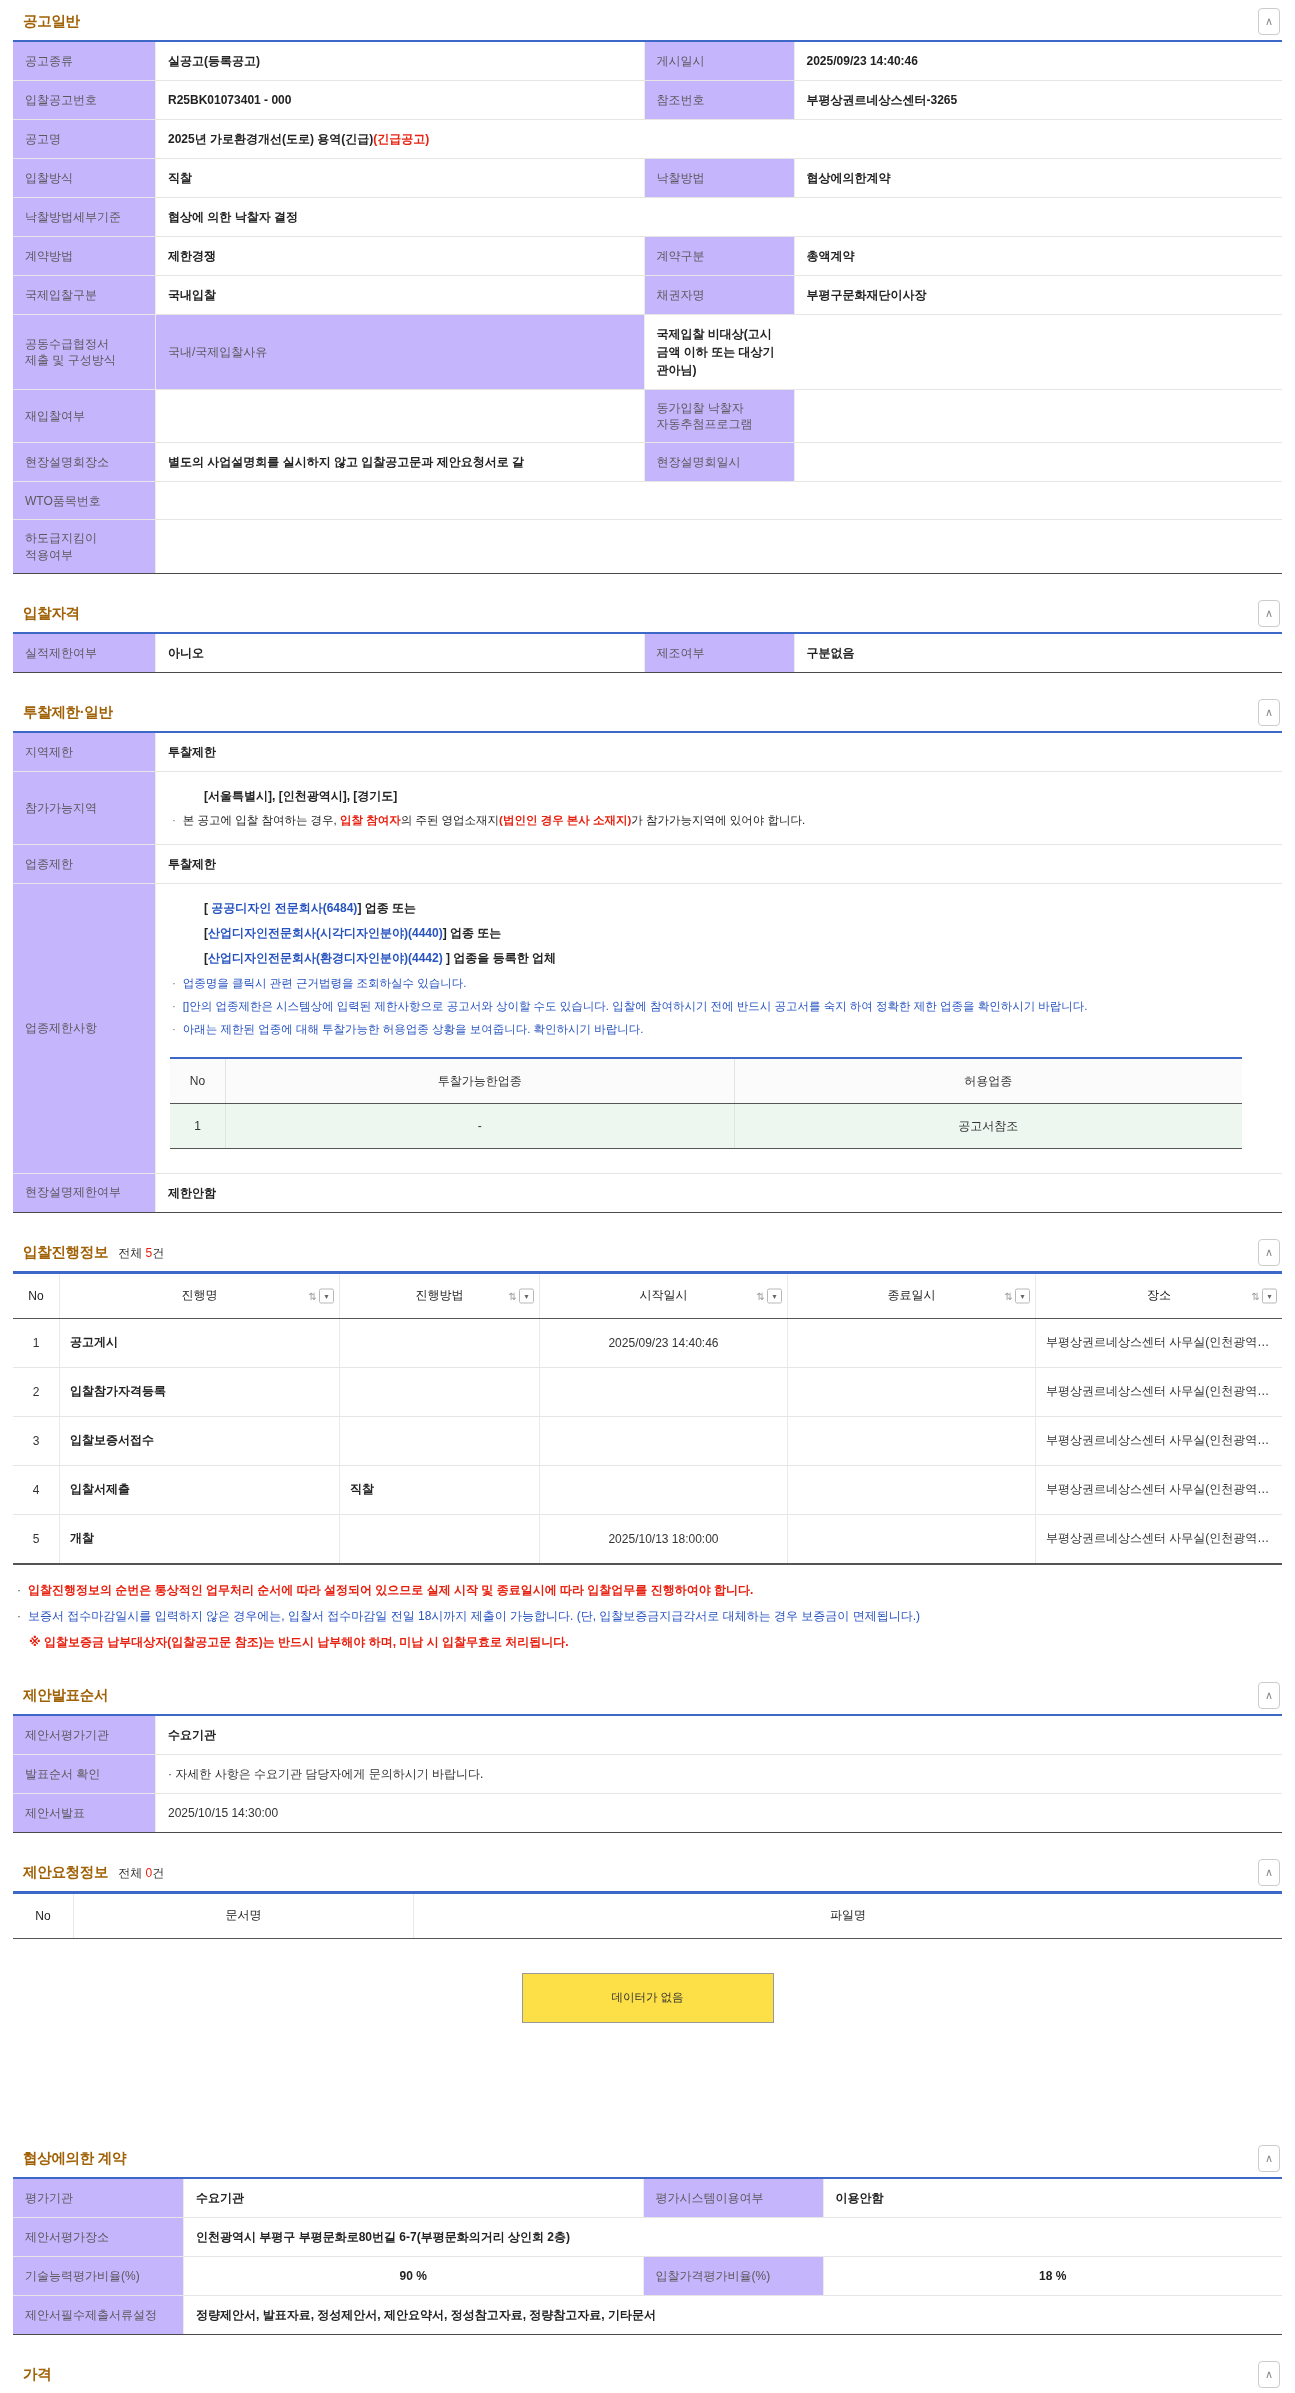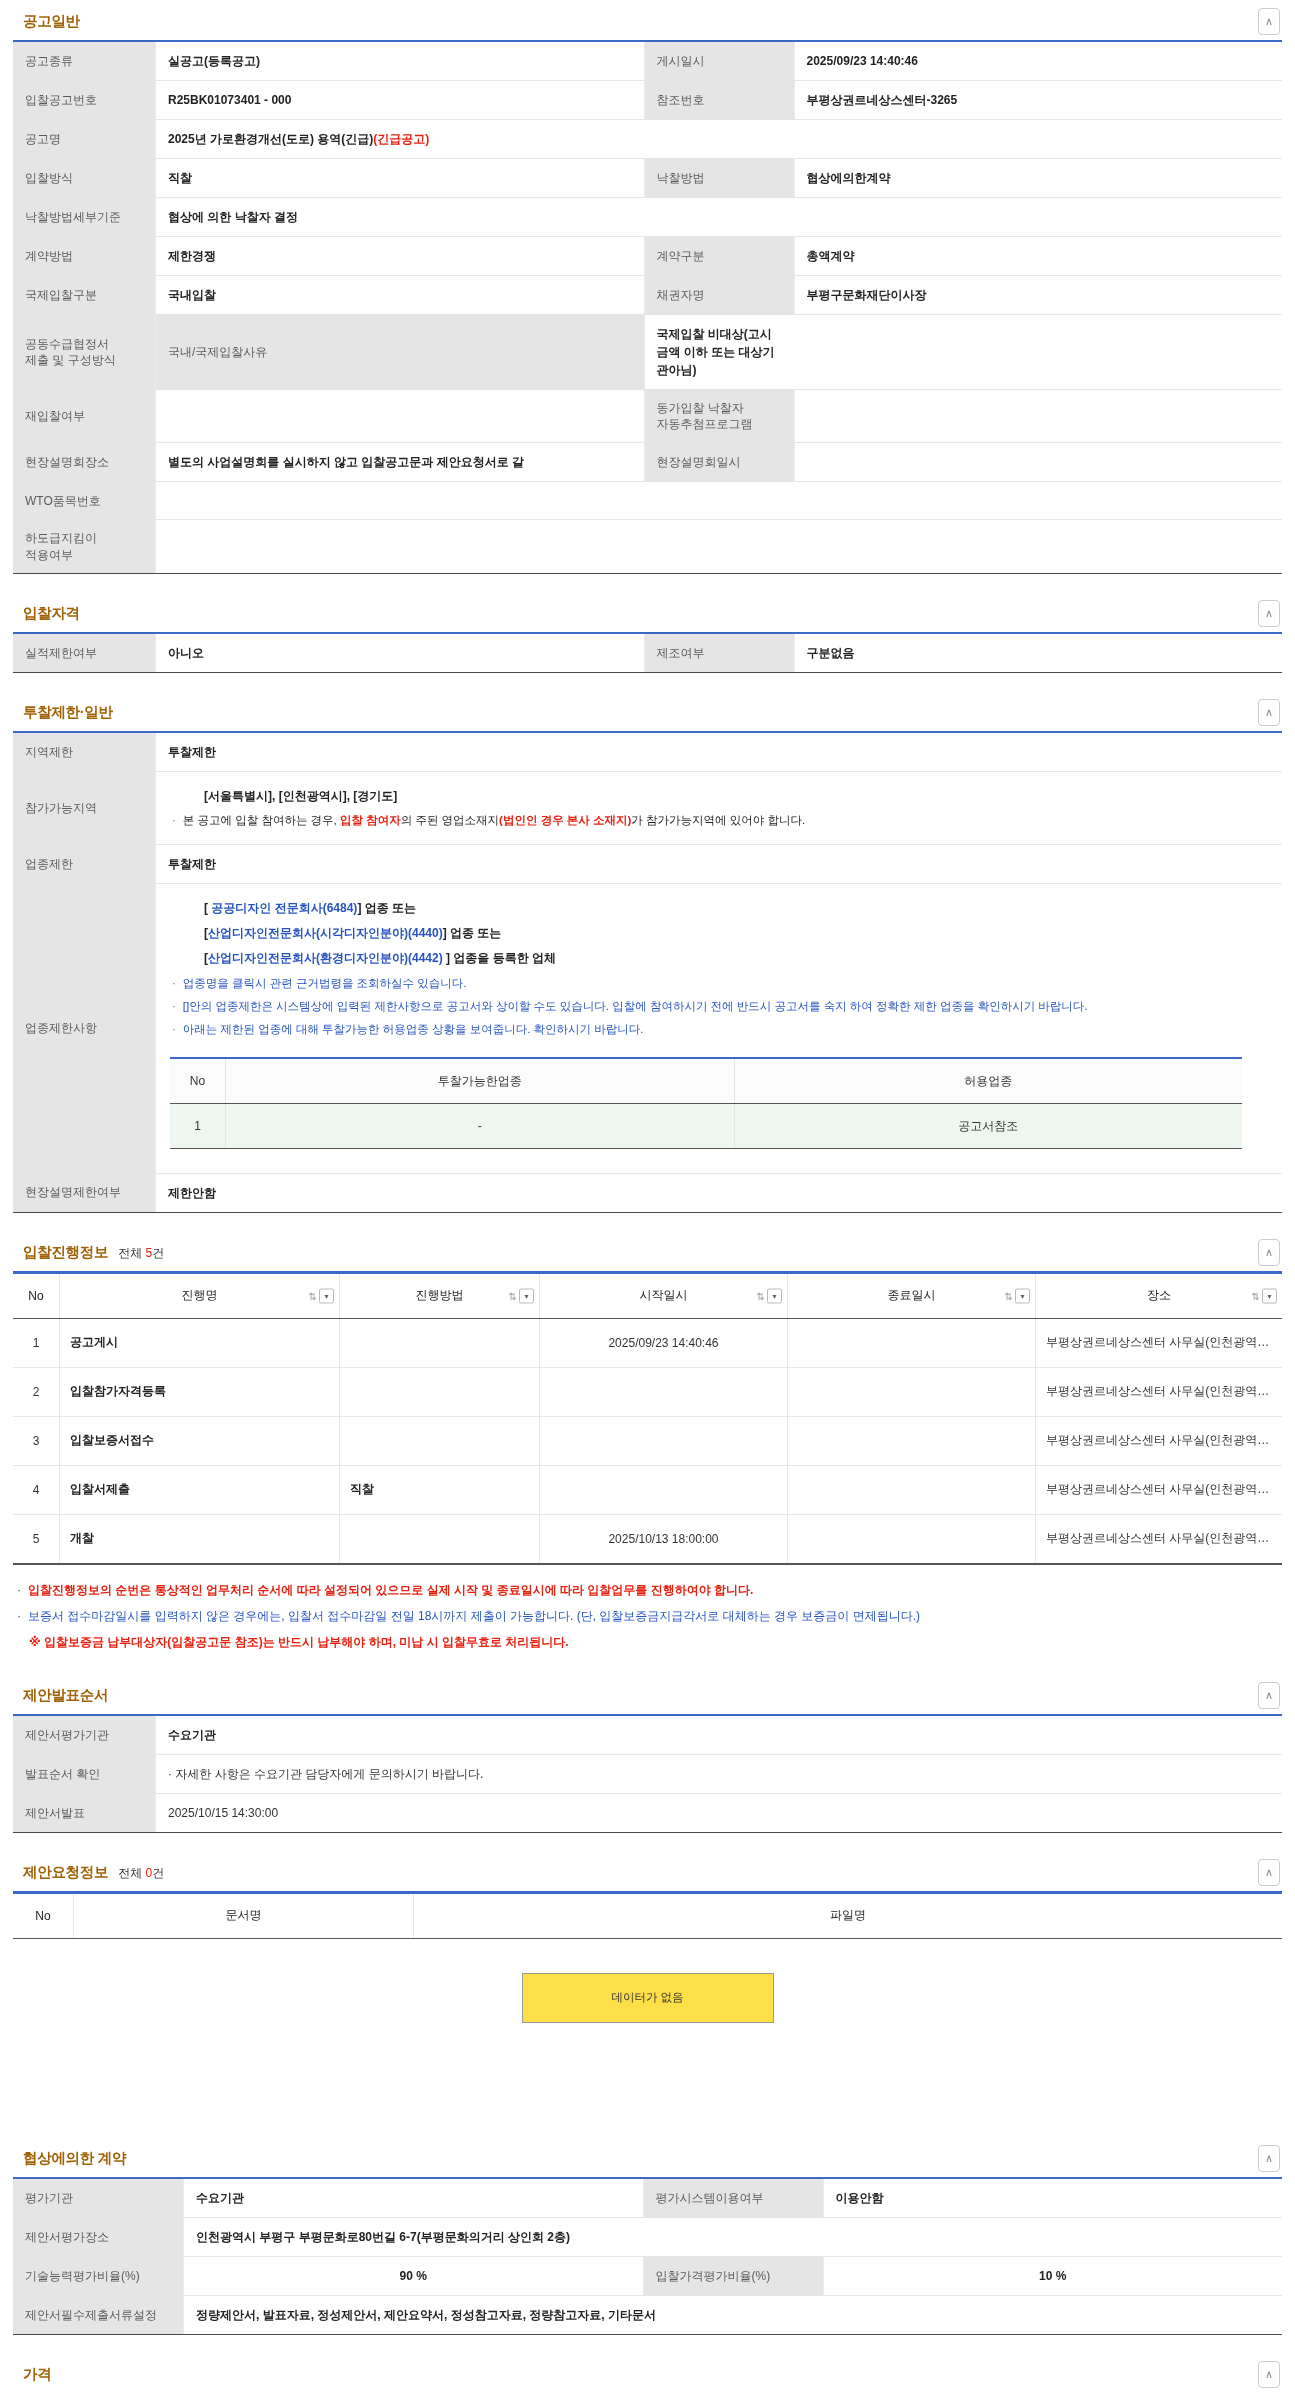--- a/index.html
+++ b/index.html
@@ -11,21 +11,21 @@
   .sec-title{font-size:14.5px;font-weight:bold;color:#a16207;letter-spacing:-0.3px;}
   .sec-count{font-size:12px;color:#333;}
   .sec-count .num{color:#e8200f;}
   .collapse-btn{position:absolute;right:2px;top:-4px;width:22px;height:27px;border:1px solid #ccc;border-radius:4px;background:#fff;color:#888;font-size:11px;line-height:1;display:flex;align-items:center;justify-content:center;cursor:pointer;padding:0;}
   
   .kv{border-top:2px solid #3e68c8;border-bottom:1px solid #4a4a4a;}
   .kv-row{display:grid;grid-template-columns:142px minmax(0,1fr) 150px minmax(0,1fr);}
   .kv-row + .kv-row{border-top:1px solid #e6e6e6;}
   .kcell{padding:10px 12px;display:flex;align-items:center;min-height:17px;}
   .kcell + .kcell{border-left:1px solid #ececec;}
-  .klabel{background:#e5e5e5;color:#5a5a5a;white-space:pre-line;line-height:1.35;}
+  .klabel{background:#c4b5fd;color:#5a5a5a;white-space:pre-line;line-height:1.35;}
   .kvalue{font-weight:bold;color:#222;line-height:1.5;}
   .kvalue.span3{grid-column:2 / 5;}
   .kvalue.a-center{justify-content:center;}
   .kvalue.w-normal{font-weight:normal;color:#333;}
   .kvalue.rich{display:block;padding-top:12px;padding-bottom:12px;}
   .sec-negotiated-contract .kv-row{grid-template-columns:170px minmax(0,1fr) 180px minmax(0,1fr);}
   .rline{line-height:2.1;padding-left:36px;}
   .rbullet{display:flex;gap:7px;line-height:2.0;font-size:11.5px;font-weight:normal;padding-left:4px;}
   .bmark{color:#777;}
   .c-red{color:#e8200f;font-weight:bold;}
@@ -443,21 +443,21 @@
             <span>인천광역시 부평구 부평문화로80번길 6-7(부평문화의거리 상인회 2층)</span>
           </div>
         </div>
         <div class="kv-row">
           <div class="kcell klabel">기술능력평가비율(%)</div>
           <div class="kcell kvalue a-center">
             <span>90  %</span>
           </div>
           <div class="kcell klabel">입찰가격평가비율(%)</div>
           <div class="kcell kvalue a-center">
-            <span>10  %</span>
+            <span>18  %</span>
           </div>
         </div>
         <div class="kv-row">
           <div class="kcell klabel">제안서필수제출서류설정</div>
           <div class="kcell kvalue span3">
             <span>정량제안서, 발표자료, 정성제안서, 제안요약서, 정성참고자료, 정량참고자료, 기타문서</span>
           </div>
         </div>
       </div>
     </section>

